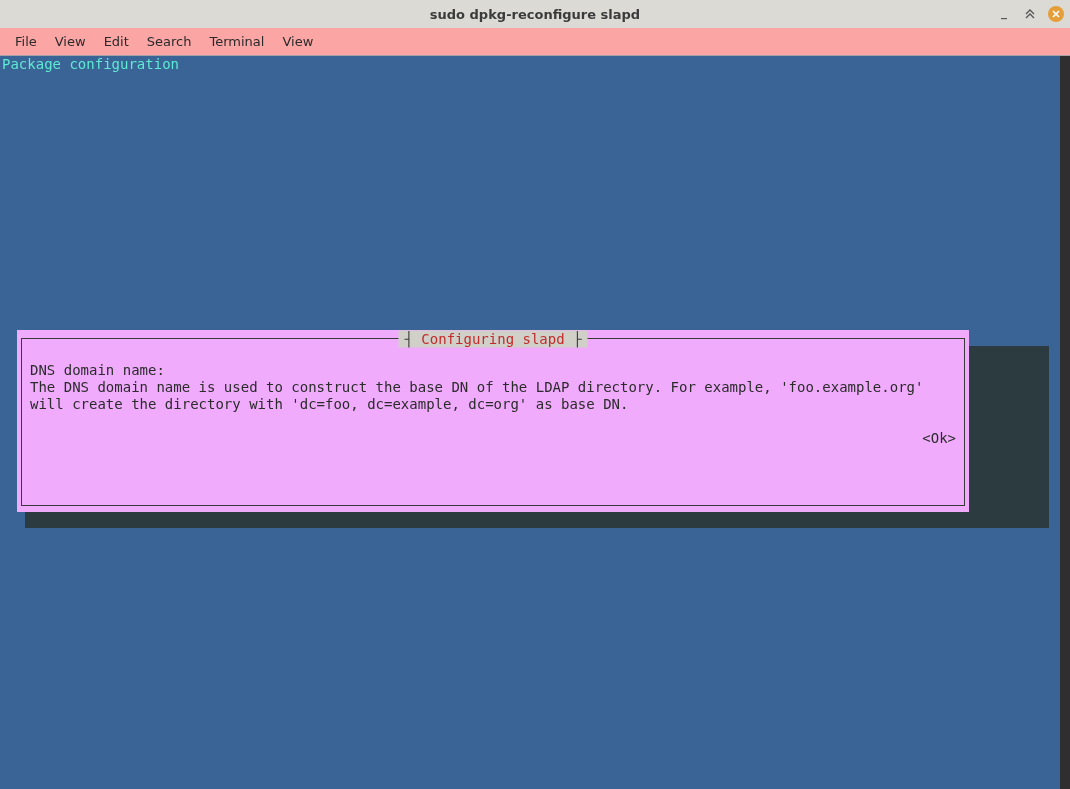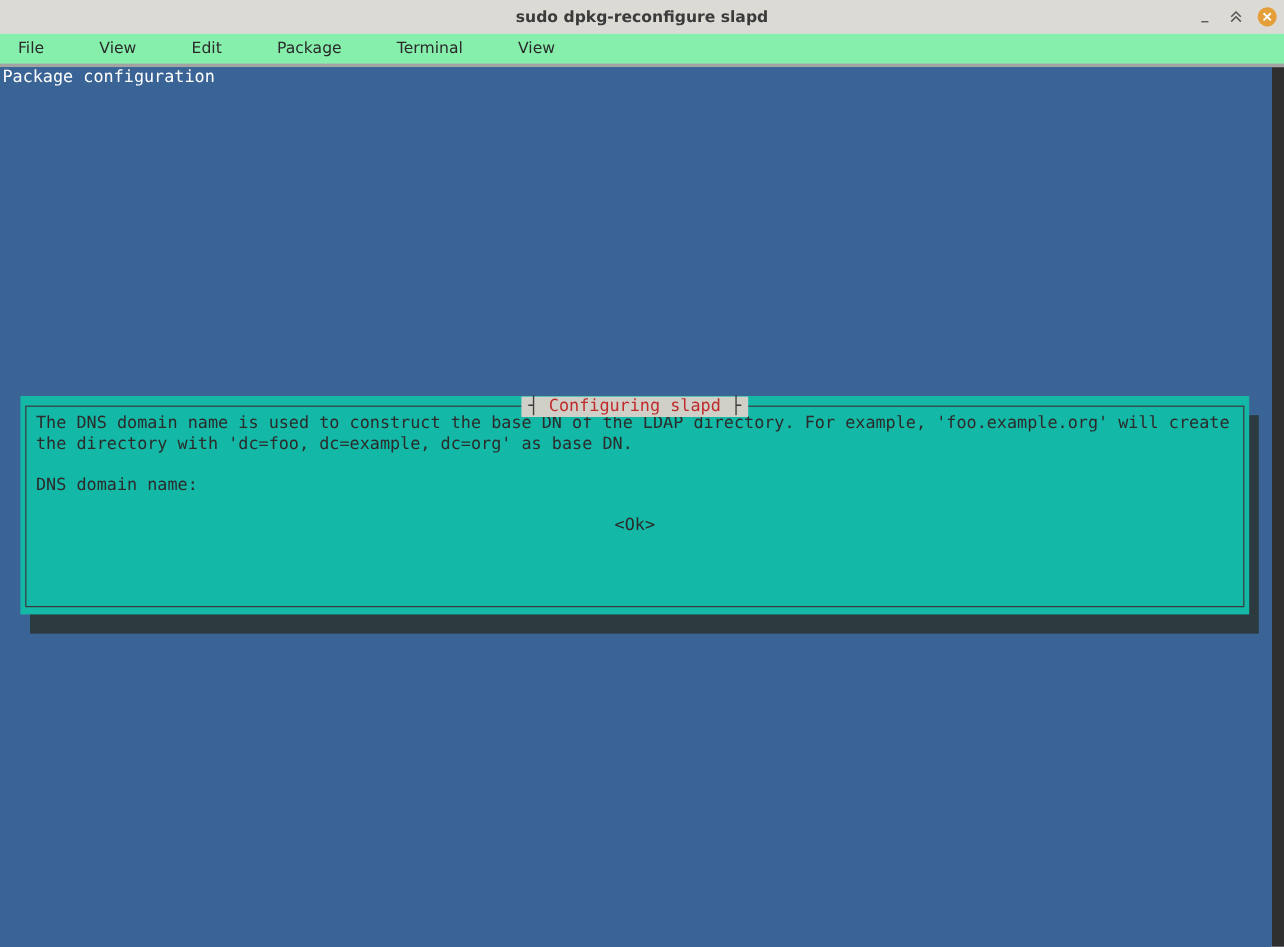--- a/index.html
+++ b/index.html
@@ -61,28 +61,27 @@
       height: 10px;
     }
     .win-close {
       background: #e59f3a;
       color: #fff;
       font-weight: bold;
     }
     
     .menu-bar {
       height: 28px;
-      background: #86efac;
+      background: #fca5a5;
       display: flex;
       align-items: center;
       padding: 0 6px;
       font-size: 13px;
       color: #2a2a2a;
-      border-bottom: 3px solid #a3a3a3;
-      gap: 28px;
+      border-bottom: 1px solid #a3a3a3;
     }
     .menu-item {
       padding: 4px 9px;
       cursor: pointer;
     }
     
     .terminal-wrap {
       position: relative;
       width: 1070px;
       height: 733px;
@@ -95,21 +94,21 @@
       width: 1060px;
       height: 733px;
       font-family: "DejaVu Sans Mono", "Liberation Mono", monospace;
       font-size: 14px;
       line-height: 17px;
       color: #d6d6d6;
     }
     .pkg-line {
       padding: 0 2px;
       background: #3a6495;
-      color: #ffffff;
+      color: #5eead4;
     }
     
     .scroll-track {
       position: absolute;
       right: 0;
       top: 0;
       width: 10px;
       height: 733px;
       background: #e9e8e4;
     }
@@ -128,23 +127,23 @@
       top: 290px;
       width: 1024px;
       height: 182px;
       background: #2b3b3f;
     }
     
     .dialog {
       position: absolute;
       left: 17px;
       top: 274px;
-      width: 1024px;
+      width: 952px;
       height: 182px;
-      background: #14b8a6;
+      background: #f0abfc;
       color: #2b2b2b;
       font-family: "DejaVu Sans Mono", "Liberation Mono", monospace;
       font-size: 14px;
       line-height: 17px;
     }
     .dialog-border {
       position: absolute;
       left: 4px;
       right: 4px;
       top: 8px;
@@ -181,21 +180,21 @@
       white-space: pre;
       overflow: hidden;
       position: relative;
     }
     .input-line::after {
       content: "_";
       color: #ffffff;
     }
     .ok-btn {
       margin-top: 17px;
-      text-align: center;
+      text-align: right;
       white-space: pre;
     }
   </style>
 </head>
 <body>
 
 <div class="title-bar">
   <span class="title-text">sudo dpkg-reconfigure slapd</span>
   <div class="window-controls">
     <div class="win-btn win-min">_</div>
@@ -209,36 +208,36 @@
           <path d="M2 2 L8 8 M8 2 L2 8" stroke="#fff" stroke-width="1.6"></path>
         </svg>
     </div>
   </div>
 </div>
 
 <div class="menu-bar">
   <span class="menu-item">File</span>
   <span class="menu-item">View</span>
   <span class="menu-item">Edit</span>
-  <span class="menu-item">Package</span>
+  <span class="menu-item">Search</span>
   <span class="menu-item">Terminal</span>
   <span class="menu-item">View</span>
 </div>
 
 <div class="terminal-wrap">
   <div class="terminal">
     <div class="pkg-line">Package configuration</div>
 
     <div class="dialog-shadow"></div>
 
     <div class="dialog">
       <div class="dialog-border">
         <span class="dialog-title">Configuring slapd</span>
+        <div class="dialog-body" style="margin-top:17px;">DNS domain name:</div>
         <div class="dialog-body">The DNS domain name is used to construct the base DN of the LDAP directory. For example, 'foo.example.org' will create the directory with 'dc=foo, dc=example, dc=org' as base DN.</div>
-        <div class="dialog-body" style="margin-top:17px;">DNS domain name:</div>
         <div class="ok-btn">&lt;Ok&gt;</div>
       </div>
     </div>
   </div>
 
   <div class="scroll-track">
     <div class="scroll-thumb"></div>
   </div>
 </div>
 

